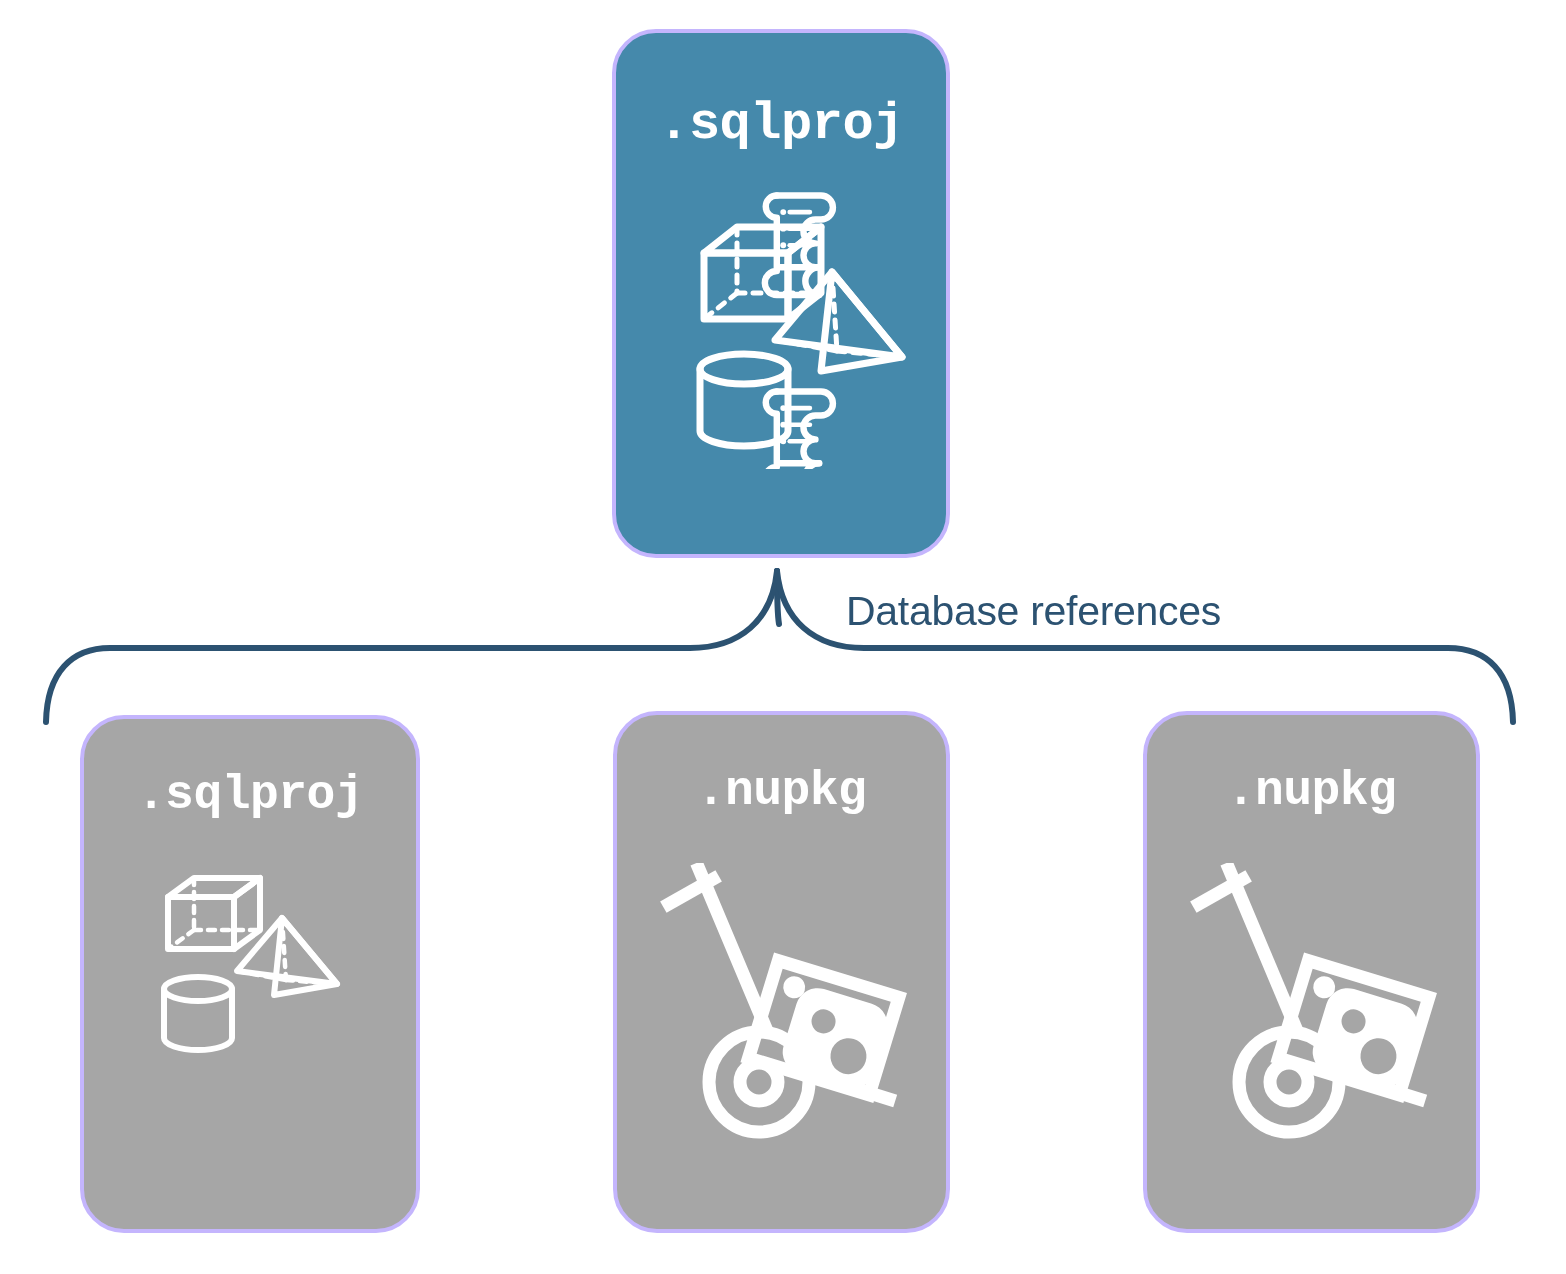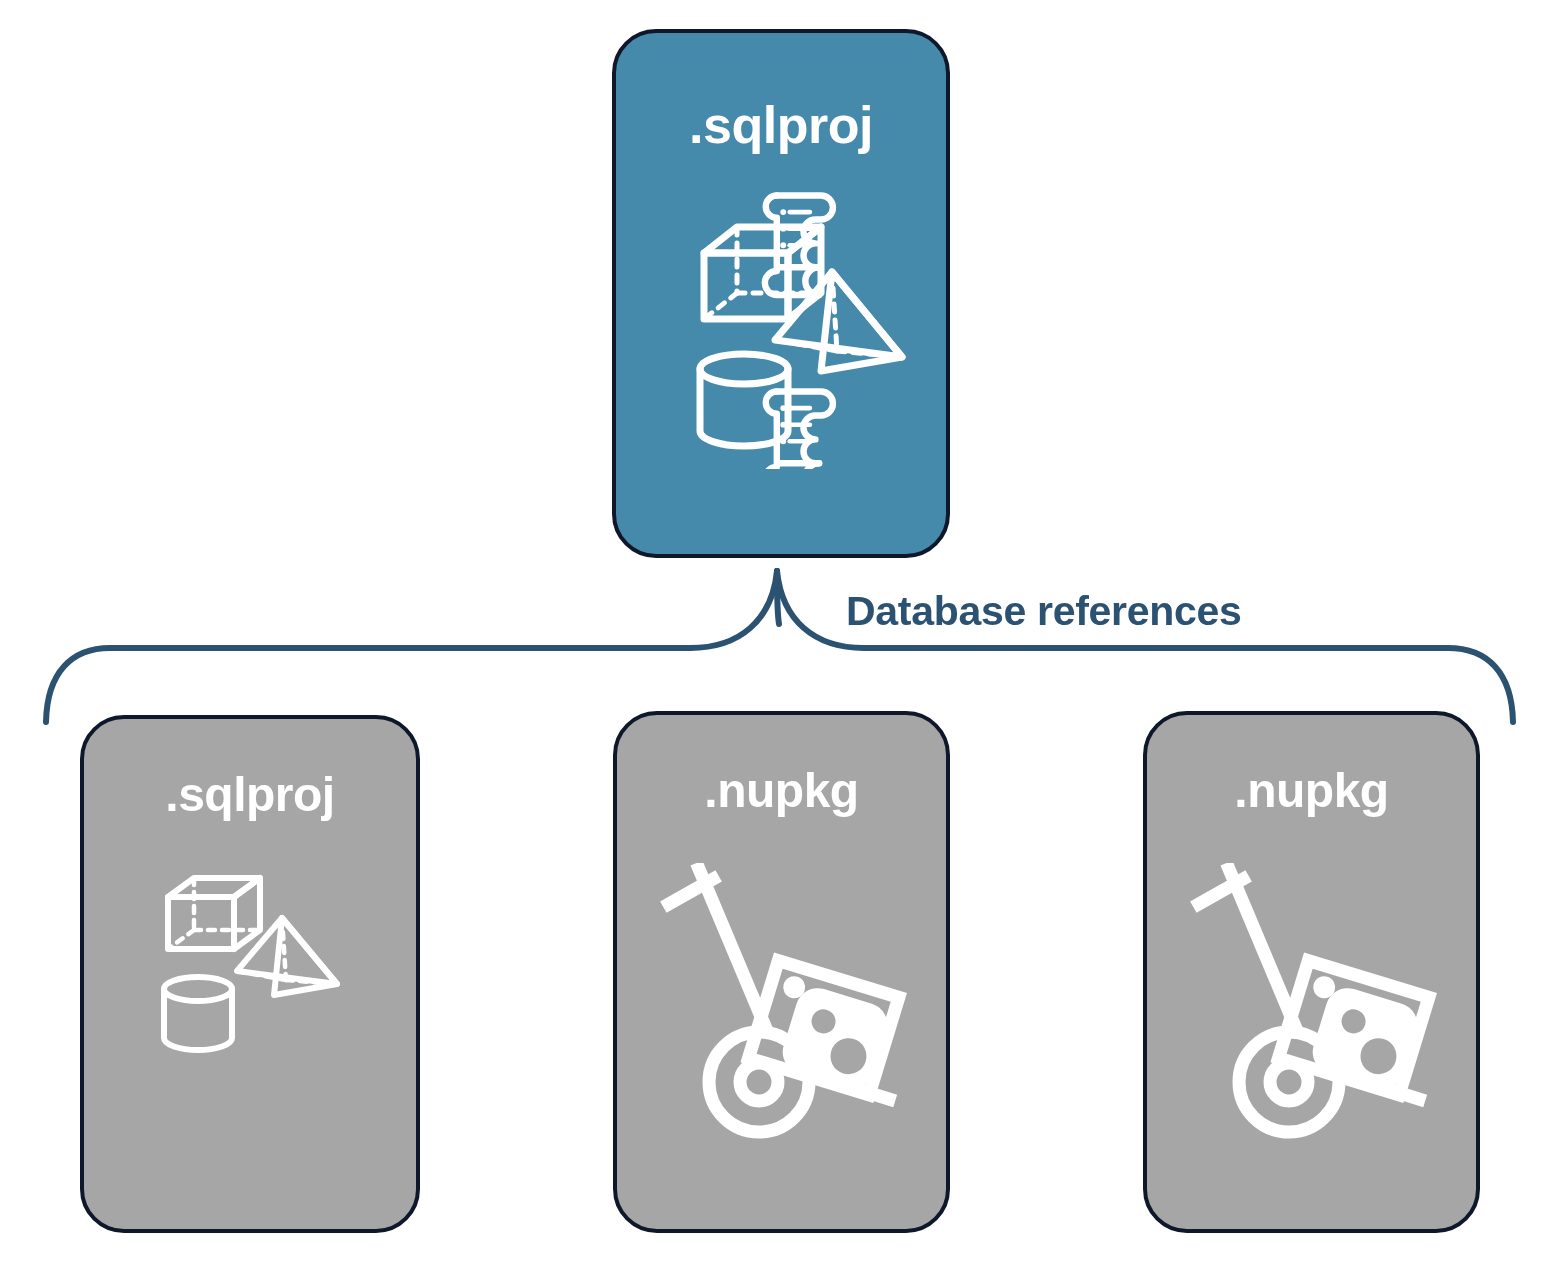--- a/index.html
+++ b/index.html
@@ -14,22 +14,23 @@
     position: relative;
     width: 1566px;
     height: 1274px;
     background: #ffffff;
     overflow: hidden;
   }
   .node-box {
     position: absolute;
     box-sizing: border-box;
     border-radius: 44px;
-    border: 4px solid #0f172a;
+    border: 4px solid #c4b5fd;
     display: block;
+    font-family: Liberation Mono, monospace;
   }
   .node-box.primary {
     background: #4589ab;
   }
   .node-box.secondary {
     background: #a6a6a6;
   }
   .node-title {
     position: absolute;
     left: 0;
@@ -53,21 +54,21 @@
     position: absolute;
     left: 0;
     top: 0;
     width: 1566px;
     height: 1274px;
     pointer-events: none;
   }
   .brace-label {
     position: absolute;
     color: #2c5271;
-    font-weight: bold;
+    font-weight: normal;
     font-size: 41px;
     letter-spacing: -0.3px;
     white-space: nowrap;
     user-select: none;
   }
 </style>
 </head>
 <body>
 
 <div id="canvas">

